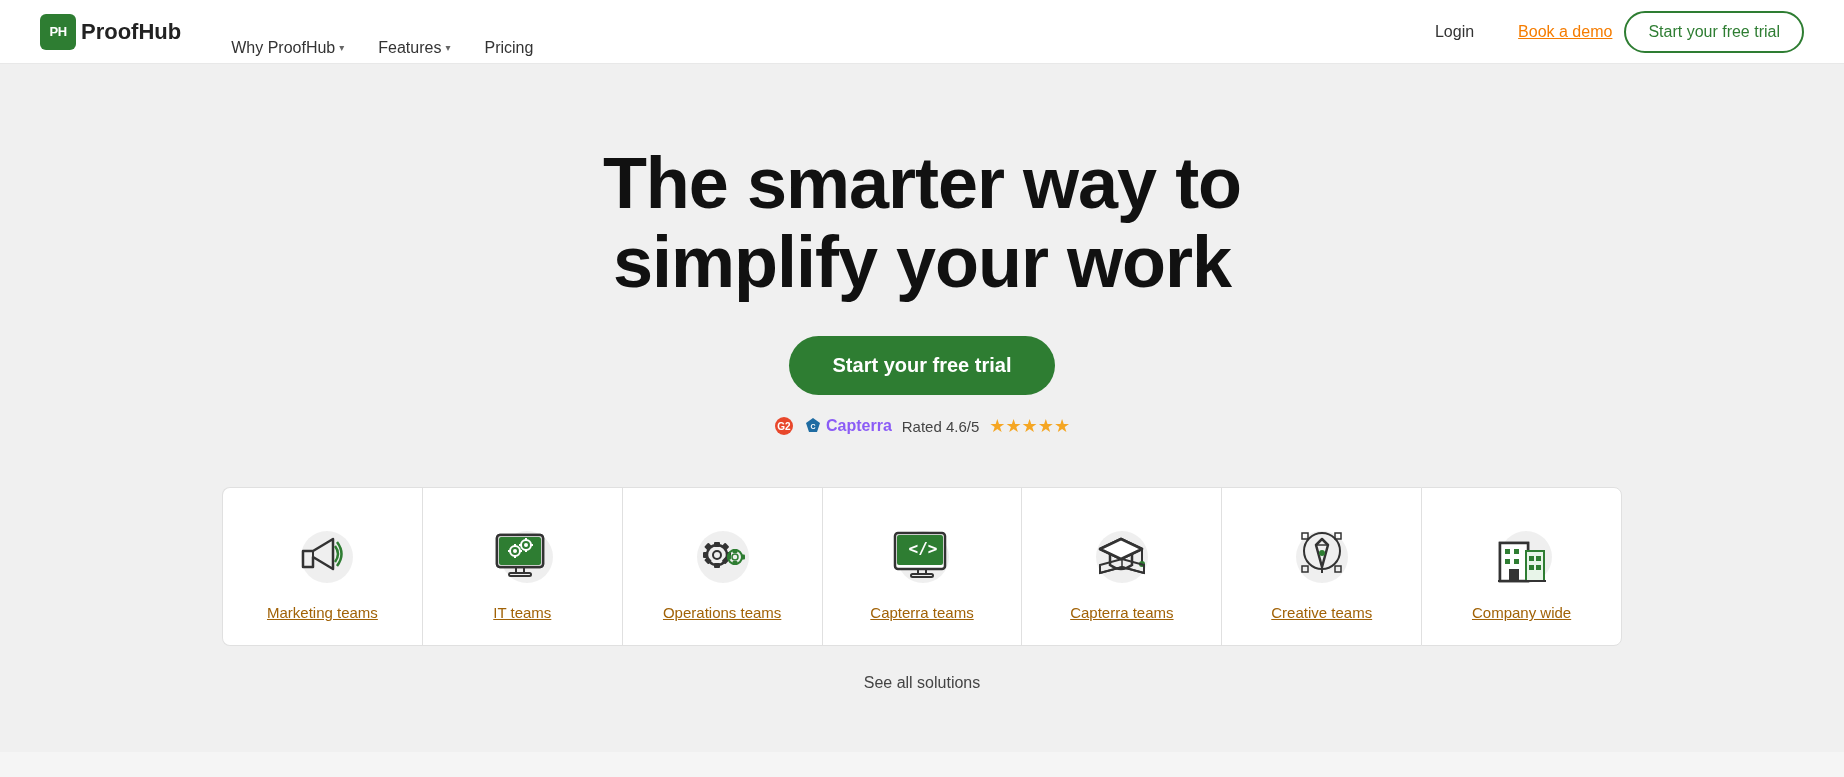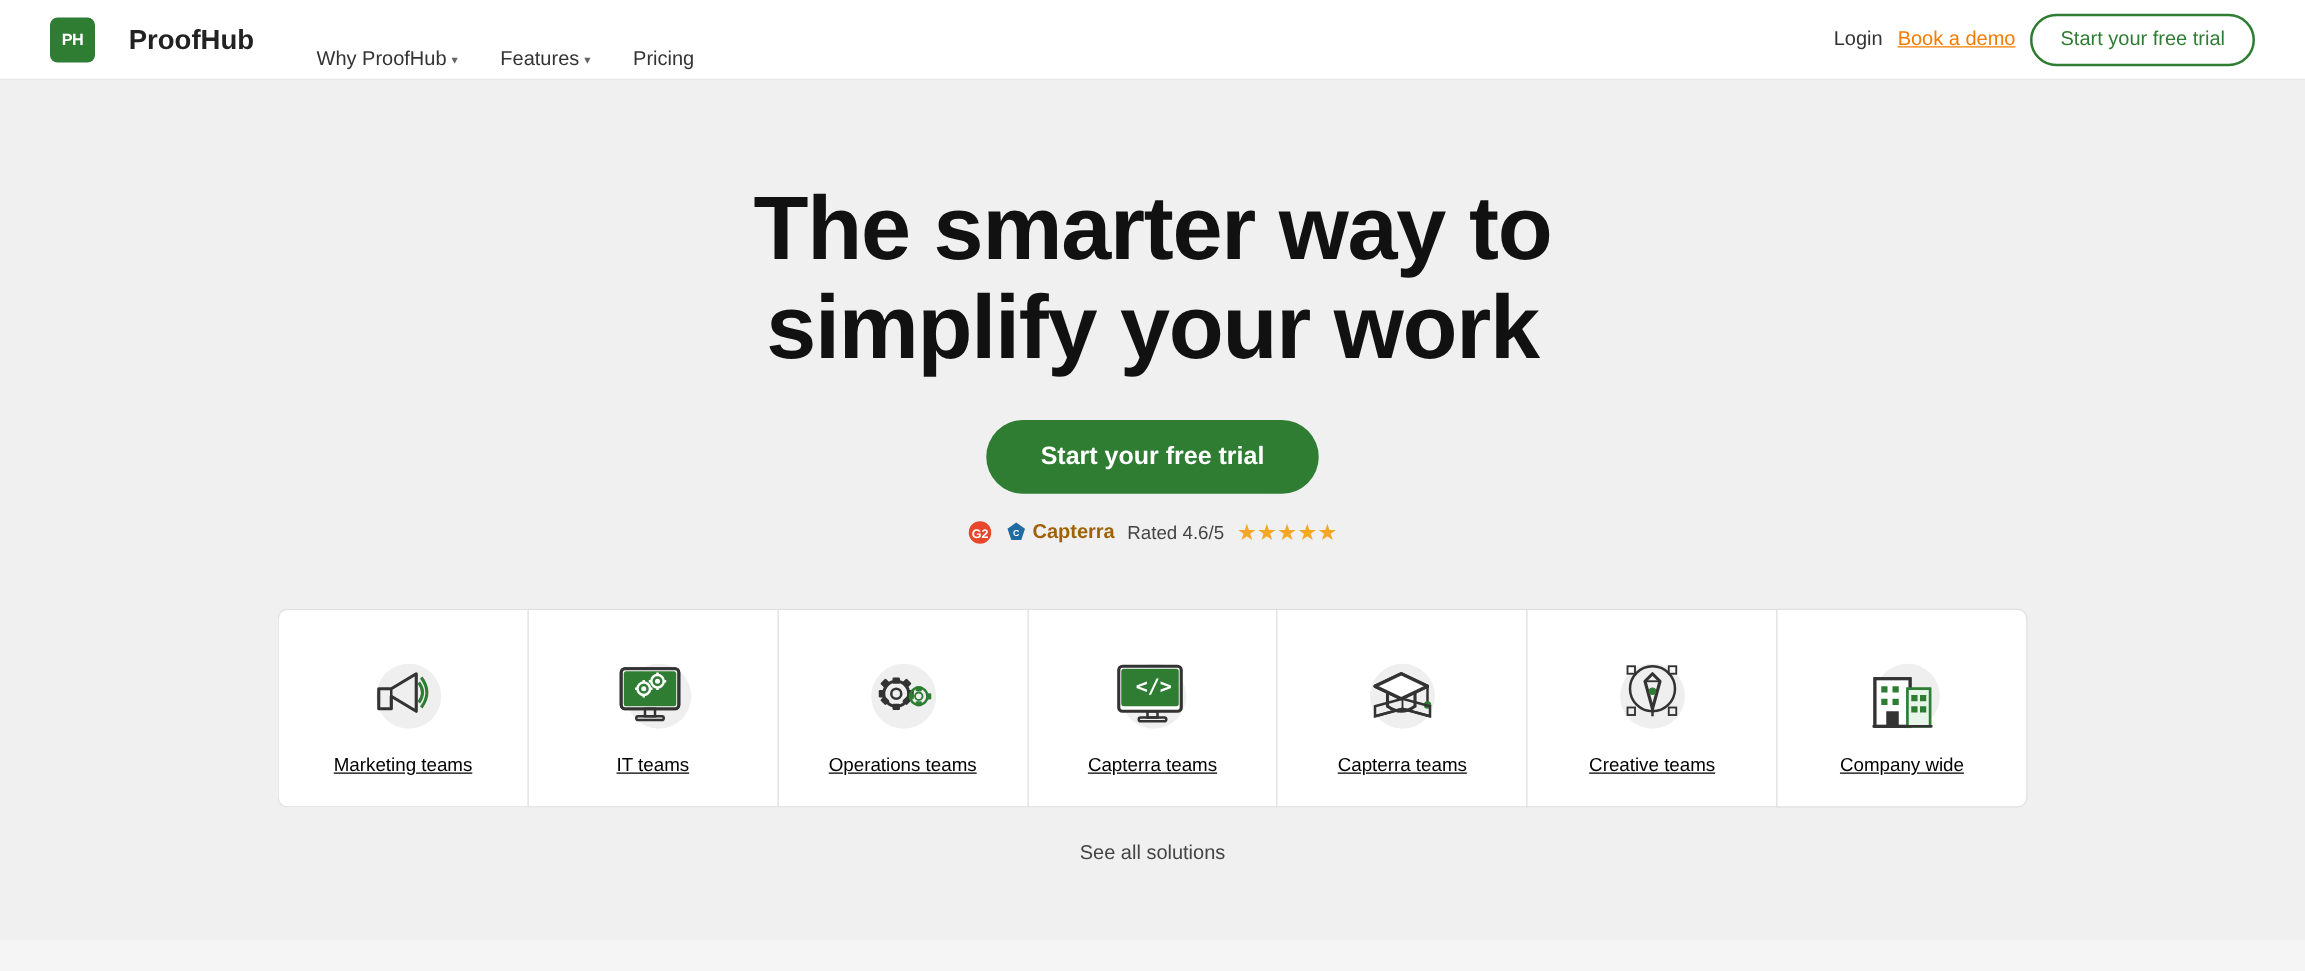--- a/index.html
+++ b/index.html
@@ -12,21 +12,21 @@
       align-items: center;
       padding: 0 40px;
       height: 64px;
       border-bottom: 1px solid #e8e8e8;
       position: relative;
       z-index: 10;
     }
     .logo-area {
       display: flex;
       align-items: center;
-      gap: 27px;
+      gap: 5px;
       margin-right: 36px;
     }
     .logo-box {
       width: 36px;
       height: 36px;
       background: #2e7d32;
       border-radius: 6px;
       display: flex;
       align-items: center;
       justify-content: center;
@@ -70,20 +70,21 @@
     .nav-login {
       font-size: 16px;
       color: #333;
       cursor: pointer;
     }
     .nav-book-demo {
       font-size: 16px;
       color: #f57c00;
       text-decoration: underline;
       cursor: pointer;
+      margin-left: 32px;
     }
     .nav-trial-btn {
       border: 2px solid #2e7d32;
       border-radius: 24px;
       padding: 10px 22px;
       font-size: 16px;
       color: #2e7d32;
       background: transparent;
       cursor: pointer;
       font-weight: 500;
@@ -140,21 +141,21 @@
       gap: 4px;
       font-weight: 700;
       color: #e8472b;
       font-size: 16px;
     }
     .capterra-badge {
       display: inline-flex;
       align-items: flex-start;
       gap: 4px;
       font-weight: 700;
-      color: #a16207;
+      color: #8b5cf6;
       font-size: 16px;
     }
     .stars { color: #f5a623; font-size: 18px; }
 
     
     .team-cards {
       display: flex;
       gap: 0;
       justify-content: center;
       width: 100%;
@@ -179,21 +180,21 @@
     .team-card:not(:last-child) { border-right: none; }
     .team-icon {
       width: 80px;
       height: 70px;
       display: flex;
       align-items: center;
       justify-content: center;
     }
     .team-label {
       font-size: 15px;
-      color: #000000;
+      color: #a16207;
       text-align: center;
       text-decoration: underline;
       font-weight: 400;
     }
 
     
     .see-all {
       text-align: center;
       padding: 28px 0 10px;
       font-size: 16px;

